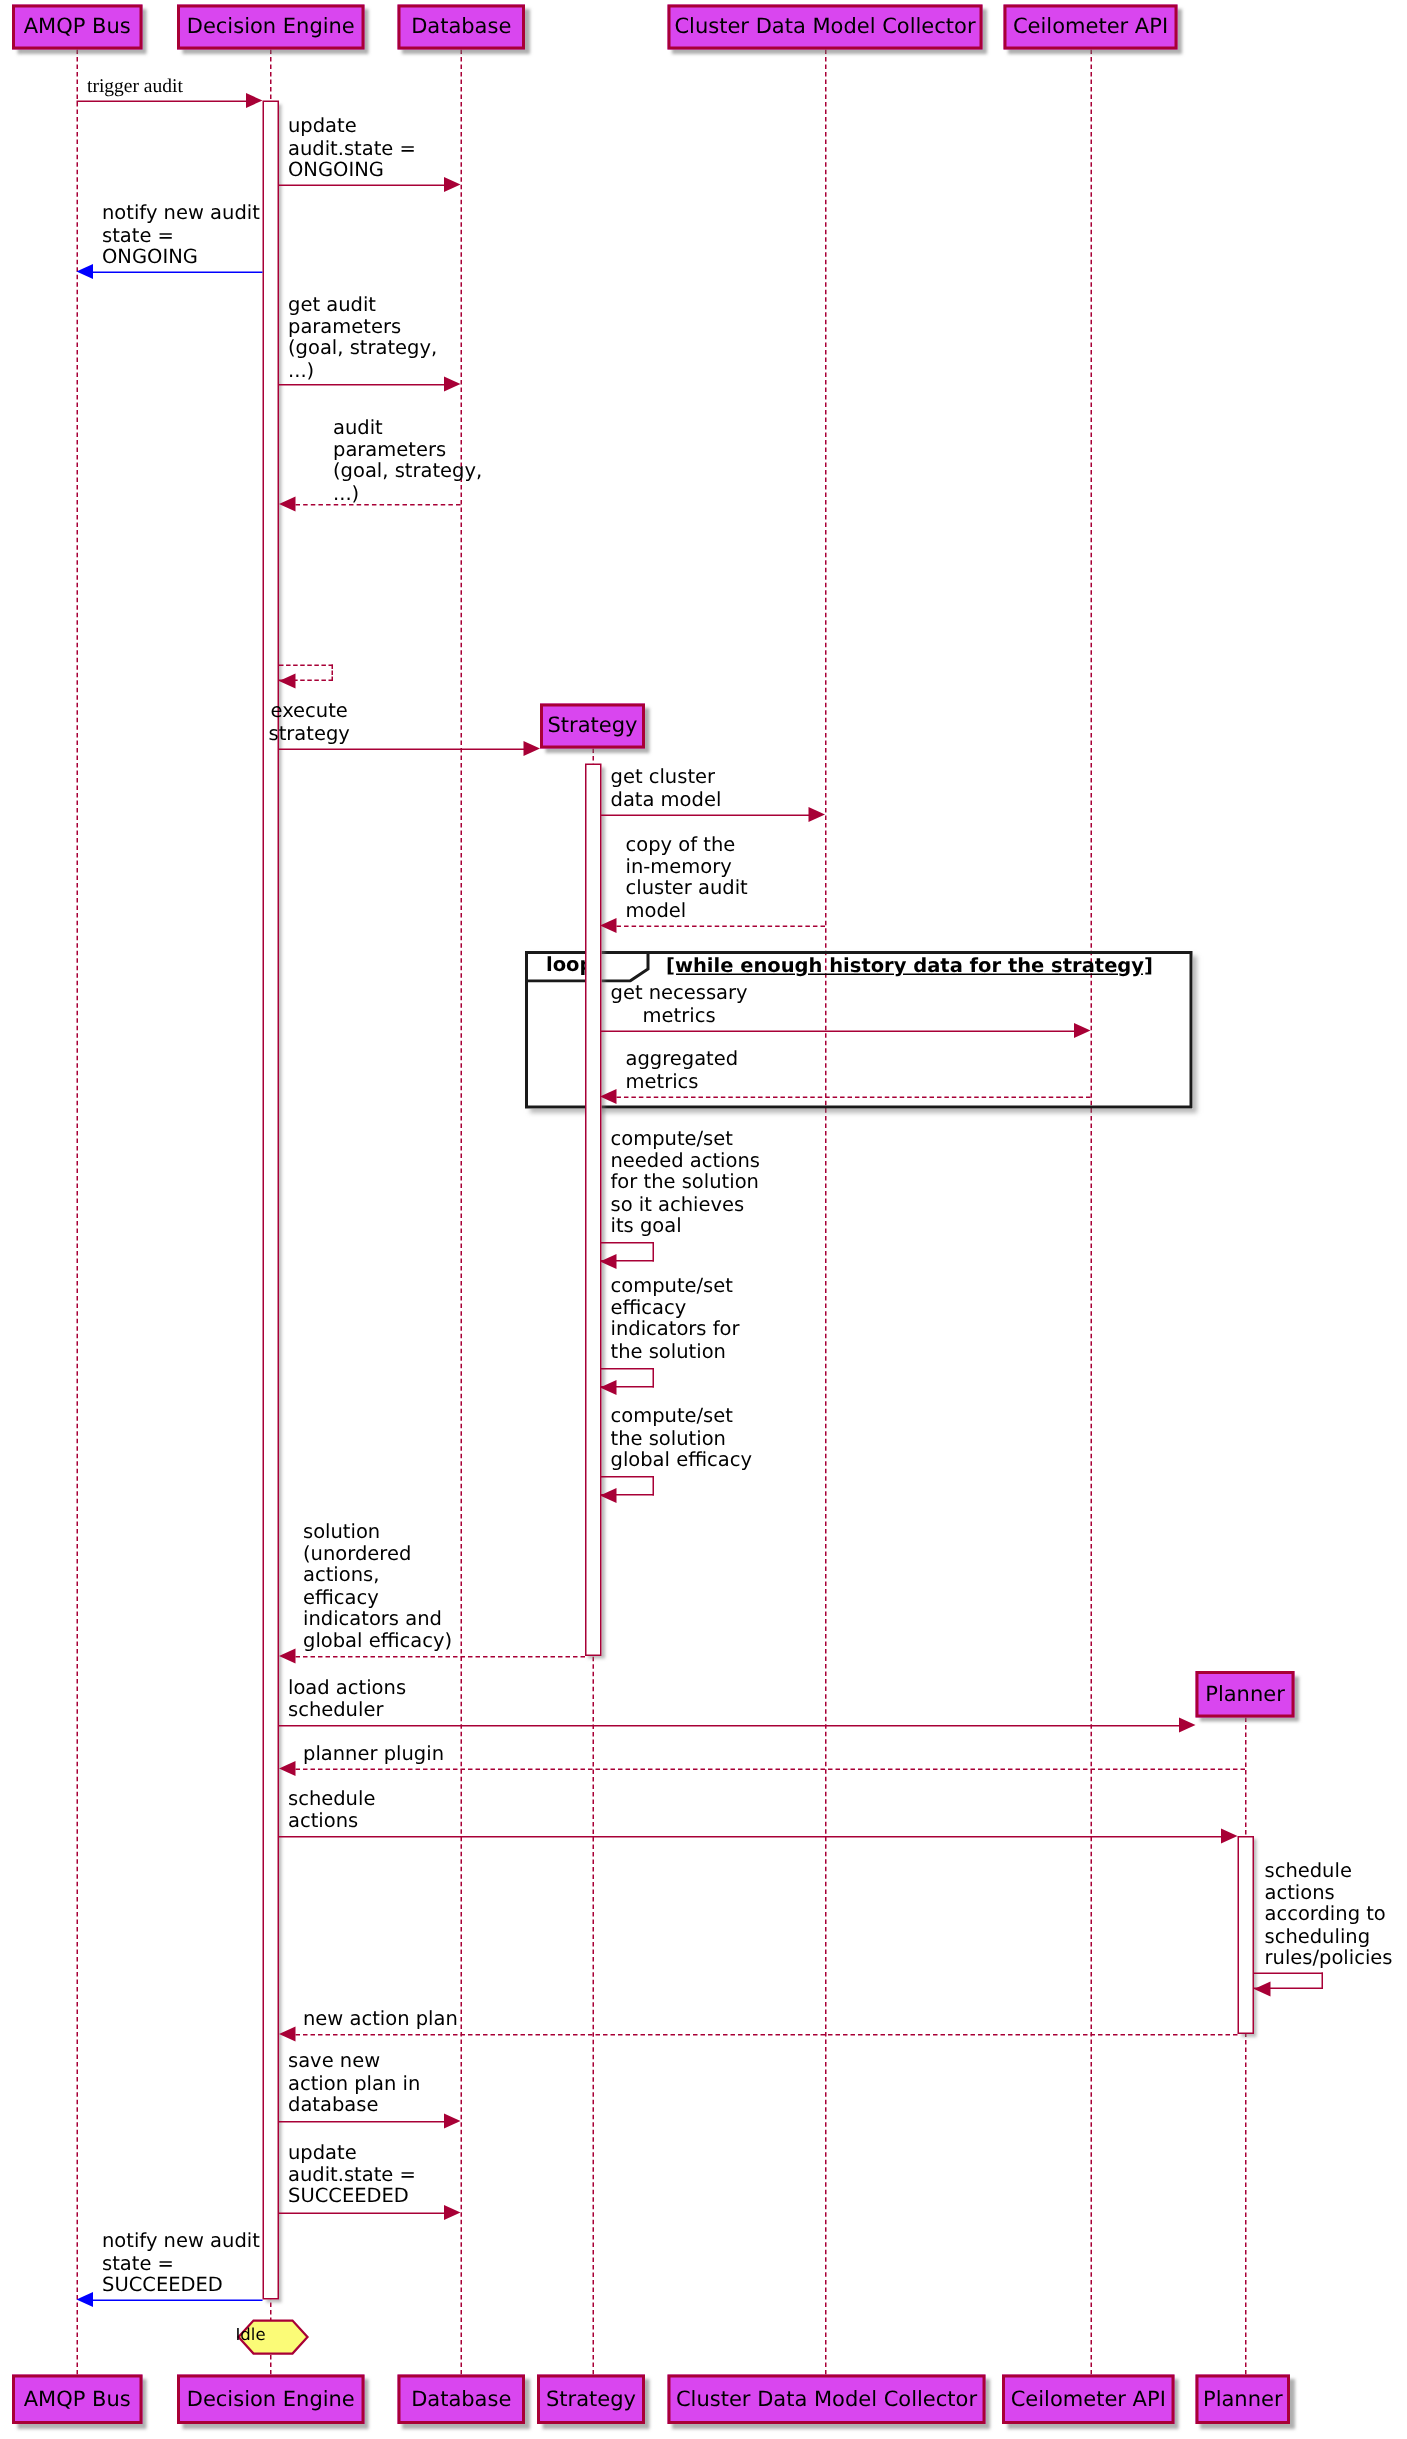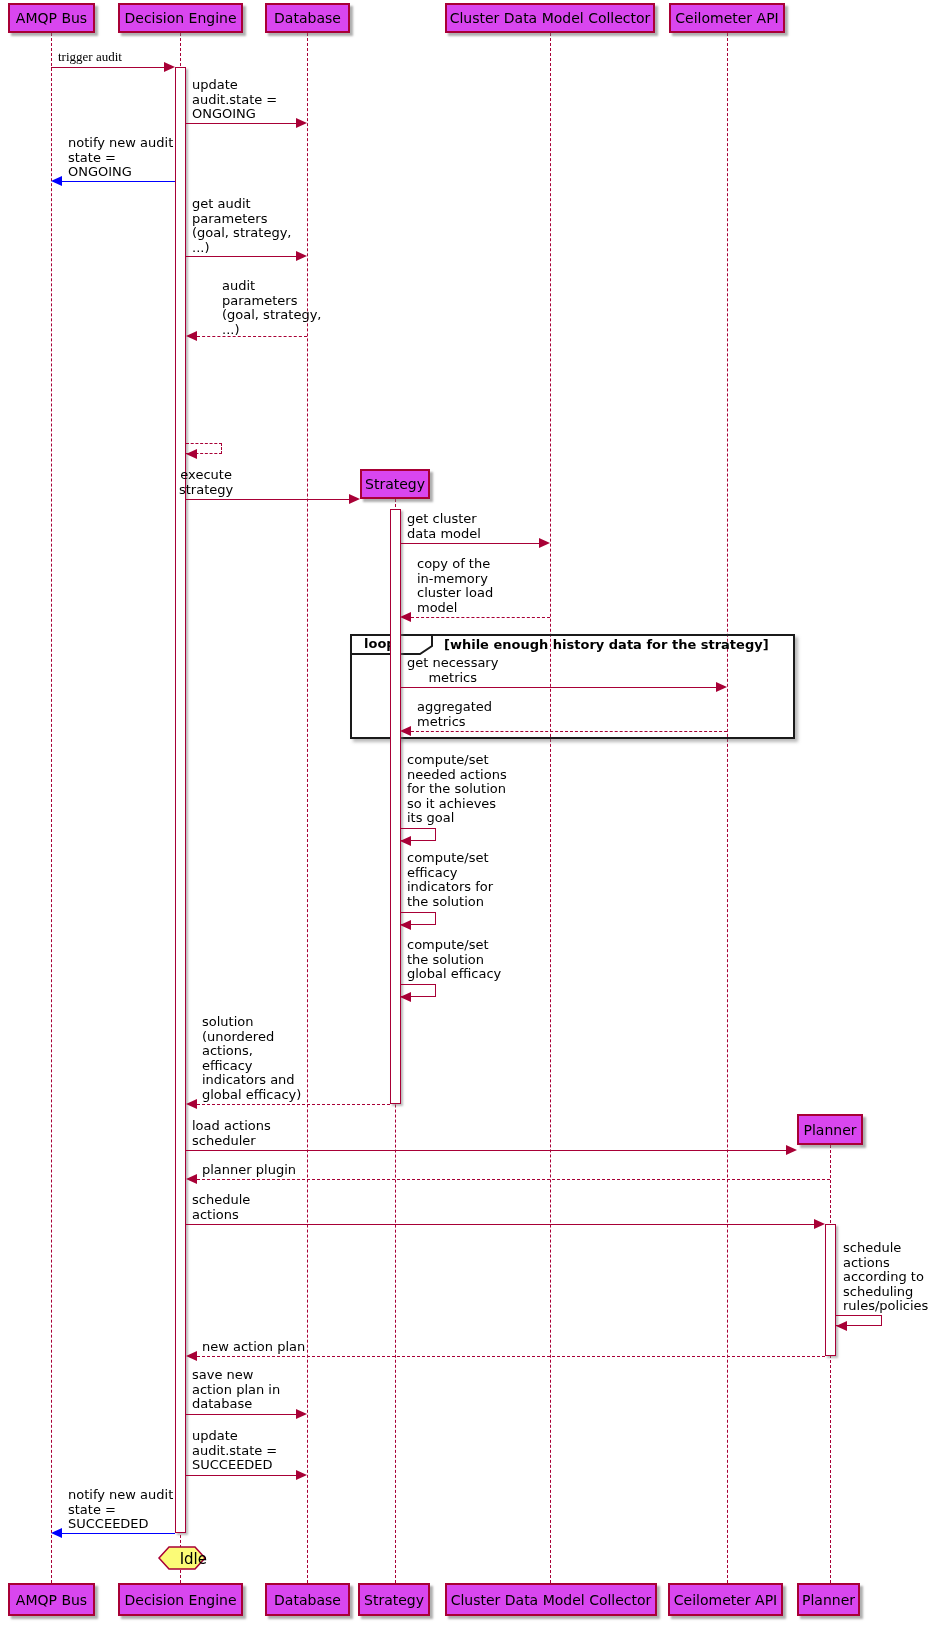--- a/index.html
+++ b/index.html
@@ -18,22 +18,22 @@
   .ahead.r{border-left:11px solid #A80036;}
   .ahead.l{border-right:11px solid #A80036;}
   .ahead.blue.l{border-right-color:#0000FF;}
   .selfmsg{position:absolute;box-sizing:border-box;border-top:1px solid #A80036;border-right:1px solid #A80036;border-bottom:1px solid #A80036;}
   .selfmsg.dashed{border-top-style:dashed;border-right-style:dashed;border-bottom-style:dashed;}
   .msg-label{position:absolute;font-size:13px;line-height:14.5px;white-space:pre-line;}
   .loop-frame{position:absolute;box-sizing:border-box;border:2px solid #1a1a1a;
               box-shadow:3px 3px 3px rgba(120,120,120,.5);}
   .loop-tab{position:absolute;}
   .loop-title{position:absolute;font-size:13px;font-weight:bold;}
-  .loop-cond{position:absolute;font-size:13px;font-weight:bold;}
-  .hex-label{position:absolute;font-size:15px;text-align:right;}
+  .loop-cond{position:absolute;font-size:13px;font-weight:bold;text-decoration:underline;}
+  .hex-label{position:absolute;font-size:11px;text-align:left;}
 </style>
 </head>
 <body>
 
 <div id="canvas">
 
   <div class="lifeline" style="left:51px;top:33px;height:1550px;"></div>
   <div class="lifeline" style="left:180px;top:33px;height:1550px;"></div>
   <div class="lifeline" style="left:307px;top:33px;height:1550px;"></div>
   <div class="lifeline" style="left:395px;top:499px;height:1084px;"></div>
@@ -93,21 +93,21 @@
     <span>Strategy</span>
   </div>
 
   <div class="msg-label" style="left:407px;top:512px;">get cluster
 data model</div>
   <div class="aline" style="left:400px;top:543px;width:140px;"></div>
   <div class="ahead r" style="left:539px;top:538px;"></div>
 
   <div class="msg-label" style="left:417px;top:557px;">copy of the
 in-memory
-cluster load
+cluster audit
 model</div>
   <div class="aline dashed" style="left:411px;top:617px;width:139px;"></div>
   <div class="ahead l" style="left:400px;top:612px;"></div>
 
   <div class="msg-label" style="left:407px;top:656px;text-align:center;">get necessary
 metrics</div>
   <div class="aline" style="left:400px;top:687px;width:317px;"></div>
   <div class="ahead r" style="left:716px;top:682px;"></div>
 
   <div class="msg-label" style="left:417px;top:700px;">aggregated

